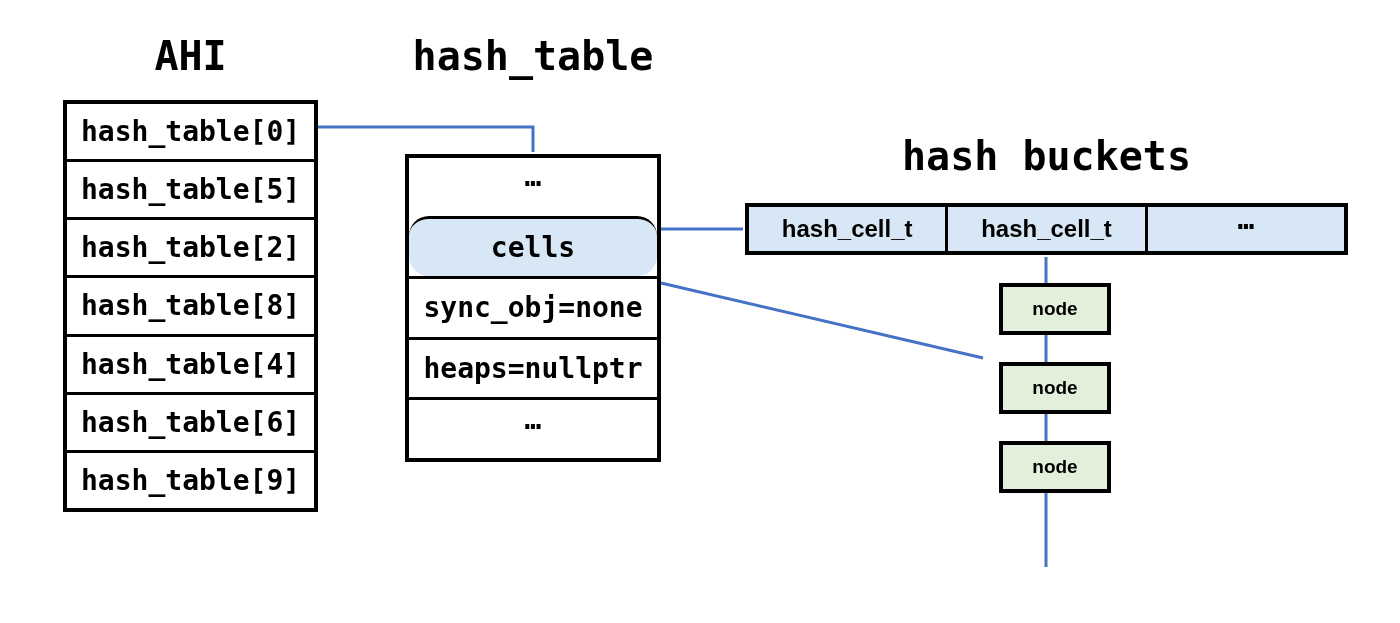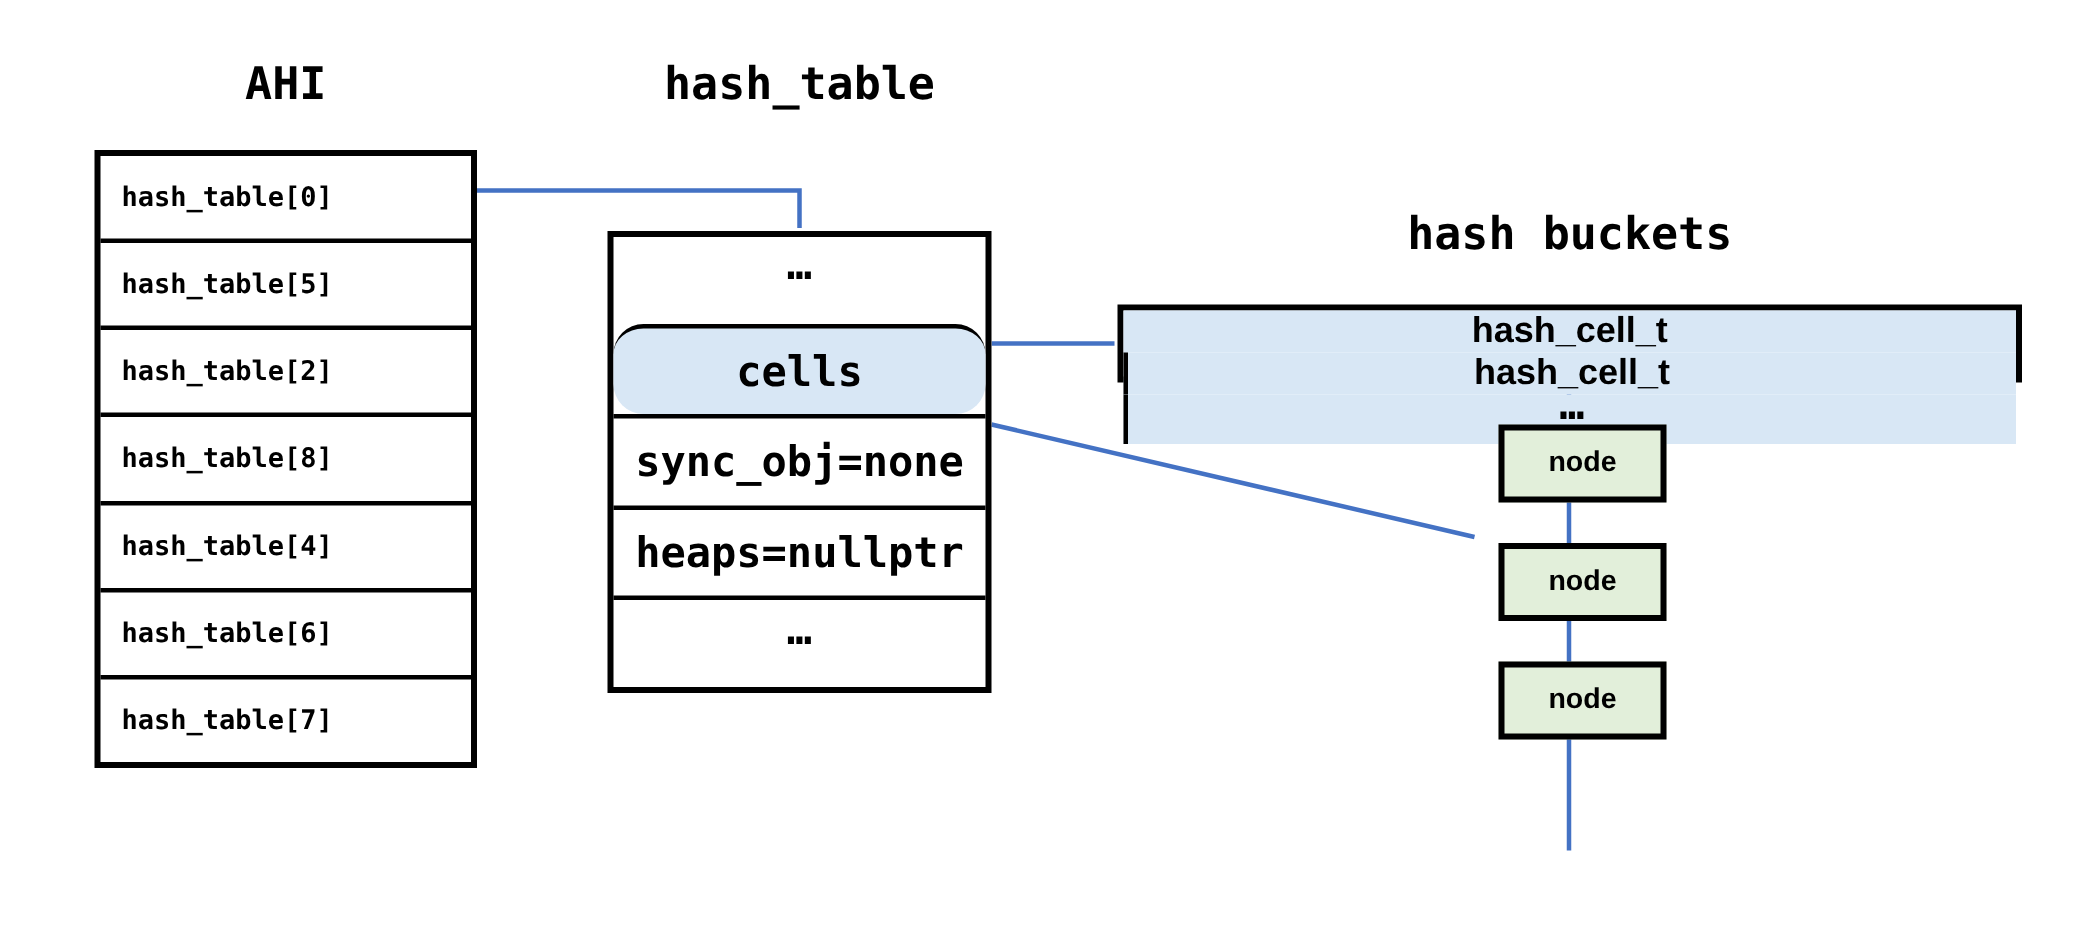--- a/index.html
+++ b/index.html
@@ -24,21 +24,21 @@
     height: 623px;
     z-index: 1;
     pointer-events: none;
   }
   .title {
     position: absolute;
     display: flex;
     align-items: center;
     justify-content: center;
     font-weight: bold;
-    font-size: 30px;
+    font-size: 40px;
     letter-spacing: 0;
     z-index: 2;
   }
   .title-ahi   { left: 63px;  top: 38px;  width: 255px; height: 36px; }
   .title-ht    { left: 405px; top: 38px;  width: 256px; height: 36px; }
   .title-hb    { left: 745px; top: 138px; width: 603px; height: 36px; }
 
   
   .left-table {
     position: absolute;
@@ -52,21 +52,21 @@
     flex-direction: column;
     background: #ffffff;
     z-index: 2;
   }
   .left-table .row {
     flex: 1;
     display: flex;
     align-items: center;
     padding-left: 14px;
     font-weight: bold;
-    font-size: 18px;
+    font-size: 28px;
     border-top: 3px solid #000;
     box-sizing: border-box;
     white-space: nowrap;
   }
   .left-table .row:first-child { border-top: none; }
 
   
   .mid-table {
     position: absolute;
     left: 405px;
@@ -99,21 +99,20 @@
   
   .bucket-table {
     position: absolute;
     left: 745px;
     top: 203px;
     width: 603px;
     height: 52px;
     border: 4px solid #000;
     box-sizing: border-box;
     display: flex;
-    flex-direction: column;
     z-index: 2;
   }
   .bucket-table .cell {
     flex: 1;
     display: flex;
     align-items: center;
     justify-content: center;
     background: #d8e7f5;
     font-family: "Liberation Sans", sans-serif;
     font-weight: bold;
@@ -165,21 +164,21 @@
   <div class="title title-ht">hash_table</div>
   <div class="title title-hb">hash buckets</div>
 
   <div class="left-table">
     <div class="row">hash_table[0]</div>
     <div class="row">hash_table[5]</div>
     <div class="row">hash_table[2]</div>
     <div class="row">hash_table[8]</div>
     <div class="row">hash_table[4]</div>
     <div class="row">hash_table[6]</div>
-    <div class="row">hash_table[7]</div>
+    <div class="row">hash_table[9]</div>
   </div>
 
   <div class="mid-table">
     <div class="row">
       <span class="dots">…</span>
     </div>
     <div class="row fill-blue">cells</div>
     <div class="row">sync_obj=none</div>
     <div class="row">heaps=nullptr</div>
     <div class="row">

